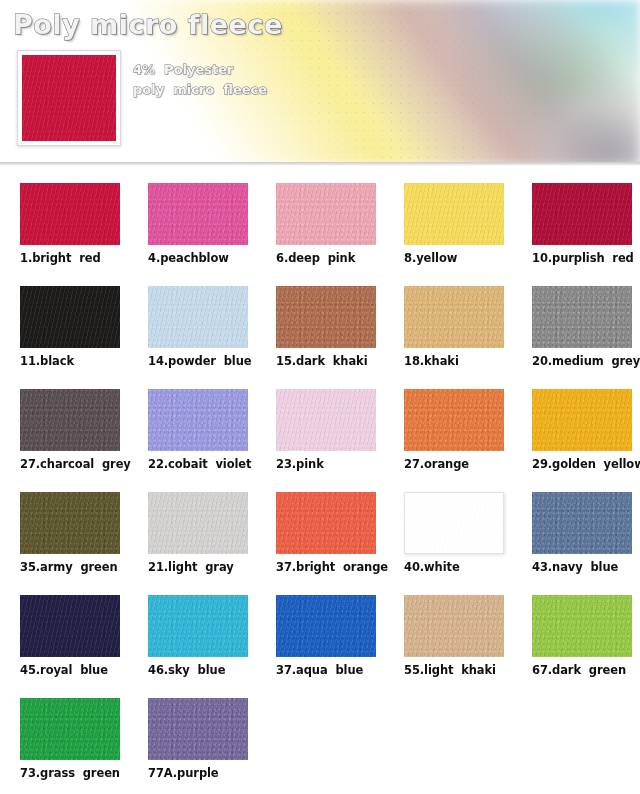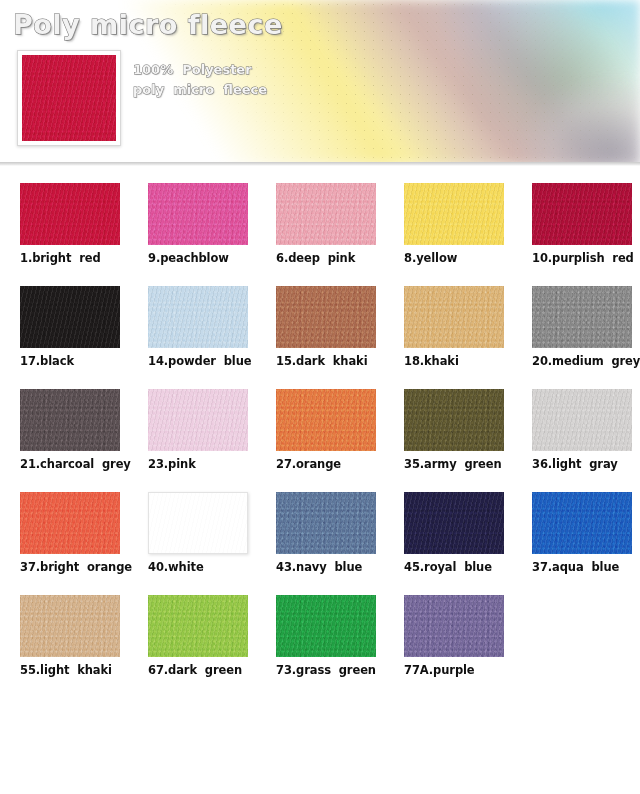--- a/index.html
+++ b/index.html
@@ -227,39 +227,39 @@
   <div class="banner-wash wash-grey"></div>
   <div class="banner-wash wash-speckle"></div>
 
   <div id="banner-title">Poly micro fleece</div>
 
   <div id="hero-swatch">
     <div class="fabric" style="background: rgb(200, 20, 60);"></div>
   </div>
 
   <div id="hero-specs">
-    <div>100%  Polyester</div>
+    <div>4%  Polyester</div>
     <div>poly  micro  fleece</div>
   </div>
 
   <div class="banner-rule"></div>
 </div>
 
 <div id="grid">
     <div class="cell">
       <div class="chip" style="background: rgb(200, 20, 60);">
         <div class="fabric" style="width: 100%; height: 100%;"></div>
       </div>
       <div class="chip-label">1.bright  red</div>
     </div>
     <div class="cell">
       <div class="chip" style="background: rgb(224, 84, 158);">
         <div class="fabric" style="width: 100%; height: 100%;"></div>
       </div>
-      <div class="chip-label">9.peachblow</div>
+      <div class="chip-label">4.peachblow</div>
     </div>
     <div class="cell">
       <div class="chip" style="background: rgb(237, 167, 180);">
         <div class="fabric" style="width: 100%; height: 100%;"></div>
       </div>
       <div class="chip-label">6.deep  pink</div>
     </div>
     <div class="cell">
       <div class="chip" style="background: rgb(246, 219, 92);">
         <div class="fabric" style="width: 100%; height: 100%;"></div>
@@ -269,21 +269,21 @@
     <div class="cell">
       <div class="chip" style="background: rgb(174, 15, 56);">
         <div class="fabric" style="width: 100%; height: 100%;"></div>
       </div>
       <div class="chip-label">10.purplish  red</div>
     </div>
     <div class="cell">
       <div class="chip" style="background: rgb(29, 26, 26);">
         <div class="fabric" style="width: 100%; height: 100%;"></div>
       </div>
-      <div class="chip-label">17.black</div>
+      <div class="chip-label">11.black</div>
     </div>
     <div class="cell">
       <div class="chip" style="background: rgb(197, 218, 234);">
         <div class="fabric" style="width: 100%; height: 100%;"></div>
       </div>
       <div class="chip-label">14.powder  blue</div>
     </div>
     <div class="cell">
       <div class="chip" style="background: rgb(174, 110, 81);">
         <div class="fabric" style="width: 100%; height: 100%;"></div>
@@ -299,45 +299,57 @@
     <div class="cell">
       <div class="chip" style="background: rgb(138, 138, 138);">
         <div class="fabric" style="width: 100%; height: 100%;"></div>
       </div>
       <div class="chip-label">20.medium  grey</div>
     </div>
     <div class="cell">
       <div class="chip" style="background: rgb(90, 79, 82);">
         <div class="fabric" style="width: 100%; height: 100%;"></div>
       </div>
-      <div class="chip-label">21.charcoal  grey</div>
+      <div class="chip-label">27.charcoal  grey</div>
+    </div>
+    <div class="cell">
+      <div class="chip" style="background: rgb(155, 155, 224);">
+        <div class="fabric" style="width: 100%; height: 100%;"></div>
+      </div>
+      <div class="chip-label">22.cobait  violet</div>
     </div>
     <div class="cell">
       <div class="chip" style="background: rgb(238, 208, 226);">
         <div class="fabric" style="width: 100%; height: 100%;"></div>
       </div>
       <div class="chip-label">23.pink</div>
     </div>
     <div class="cell">
       <div class="chip" style="background: rgb(229, 122, 66);">
         <div class="fabric" style="width: 100%; height: 100%;"></div>
       </div>
       <div class="chip-label">27.orange</div>
     </div>
     <div class="cell">
+      <div class="chip" style="background: rgb(239, 176, 30);">
+        <div class="fabric" style="width: 100%; height: 100%;"></div>
+      </div>
+      <div class="chip-label">29.golden  yellow</div>
+    </div>
+    <div class="cell">
       <div class="chip" style="background: rgb(94, 87, 48);">
         <div class="fabric" style="width: 100%; height: 100%;"></div>
       </div>
       <div class="chip-label">35.army  green</div>
     </div>
     <div class="cell">
       <div class="chip" style="background: rgb(212, 210, 209);">
         <div class="fabric" style="width: 100%; height: 100%;"></div>
       </div>
-      <div class="chip-label">36.light  gray</div>
+      <div class="chip-label">21.light  gray</div>
     </div>
     <div class="cell">
       <div class="chip" style="background: rgb(236, 96, 70);">
         <div class="fabric" style="width: 100%; height: 100%;"></div>
       </div>
       <div class="chip-label">37.bright  orange</div>
     </div>
     <div class="cell">
       <div class="chip is-white" style="background: rgb(255, 255, 255);">
         <div class="fabric" style="width: 100%; height: 100%;"></div>
@@ -348,20 +360,26 @@
       <div class="chip" style="background: rgb(94, 119, 155);">
         <div class="fabric" style="width: 100%; height: 100%;"></div>
       </div>
       <div class="chip-label">43.navy  blue</div>
     </div>
     <div class="cell">
       <div class="chip" style="background: rgb(34, 31, 69);">
         <div class="fabric" style="width: 100%; height: 100%;"></div>
       </div>
       <div class="chip-label">45.royal  blue</div>
+    </div>
+    <div class="cell">
+      <div class="chip" style="background: rgb(51, 182, 214);">
+        <div class="fabric" style="width: 100%; height: 100%;"></div>
+      </div>
+      <div class="chip-label">46.sky  blue</div>
     </div>
     <div class="cell">
       <div class="chip" style="background: rgb(29, 95, 192);">
         <div class="fabric" style="width: 100%; height: 100%;"></div>
       </div>
       <div class="chip-label">37.aqua  blue</div>
     </div>
     <div class="cell">
       <div class="chip" style="background: rgb(213, 179, 141);">
         <div class="fabric" style="width: 100%; height: 100%;"></div>

